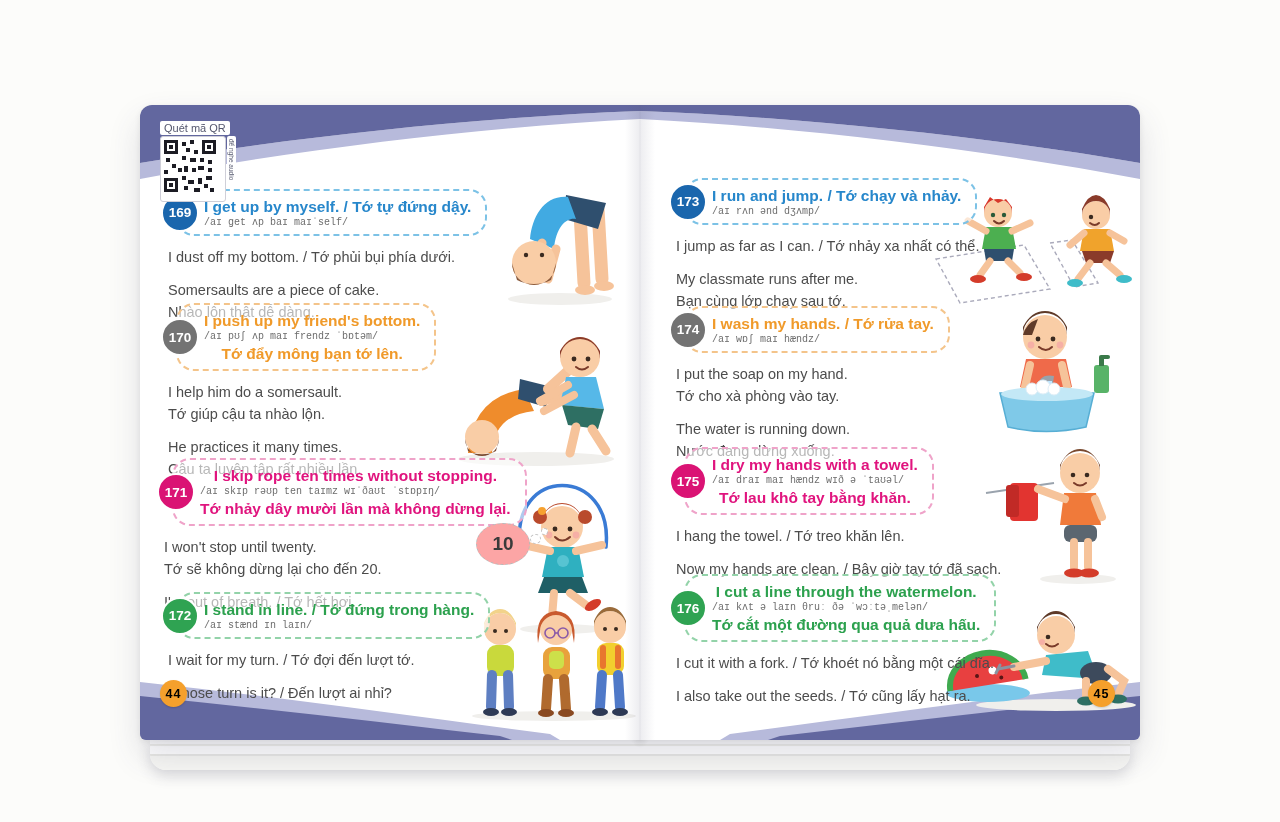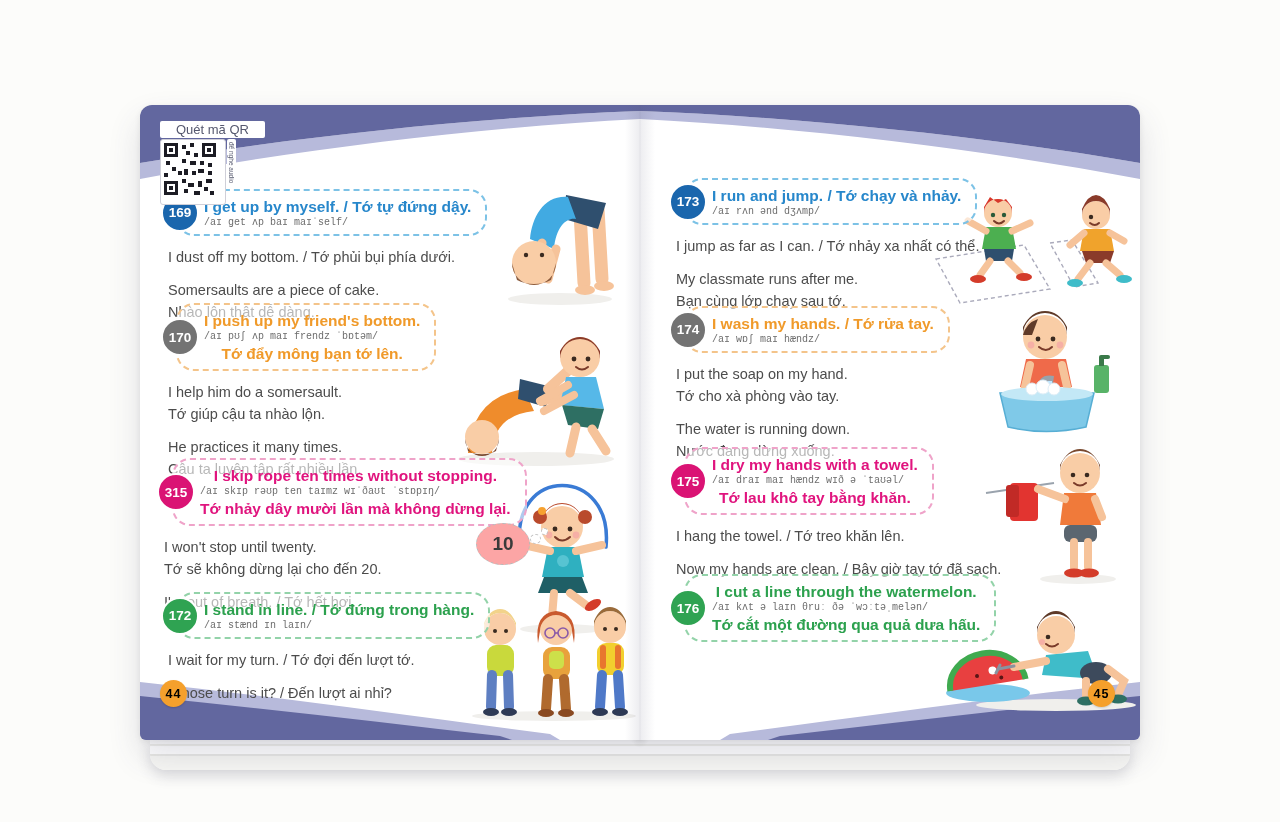--- a/index.html
+++ b/index.html
@@ -64,21 +64,21 @@
   .c-pink  .badge{background:#da1374;} .c-pink  .ehead{border-color:#efa3c9;} .c-pink  .etitle{color:#e0147e;} .c-pink .esub{color:#e0147e;}
   .c-green .badge{background:#2fa352;} .c-green .ehead{border-color:#93d3a9;} .c-green .etitle{color:#2ca14e;} .c-green .esub{color:#2ca14e;}
   
   .pagenum{
     position:absolute;z-index:6;width:27px;height:27px;border-radius:50%;
     background:#f5a02c;color:#000000;font-weight:bold;font-size:12.5px;letter-spacing:1px;
     display:flex;align-items:center;justify-content:center;
     box-shadow:0 1px 2px rgba(0,0,0,.15);
   }
   .qrwrap{position:absolute;left:20px;top:16px;z-index:4;display:flex;flex-direction:column;align-items:flex-start;}
-  .qrlabel{font-size:13px;color:#55586e;background:#fff;padding:1px 16px;border-radius:2px;margin-bottom:1px;}
+  .qrlabel{font-size:11px;color:#55586e;background:#fff;padding:1px 4px;border-radius:2px;margin-bottom:1px;}
   .qrrow{display:flex;align-items:flex-start;}
   .qrbox{width:58px;height:58px;background:#fff;border:1px solid #cfcfd8;border-radius:3px;padding:3px;}
   .qrside{font-size:6.5px;color:#55586e;background:#fff;writing-mode:vertical-rl;padding:3px 1px;margin-left:1px;border-radius:2px;}
   .illus{position:absolute;z-index:2;}
   .bubble{
     position:absolute;z-index:4;width:52px;height:40px;border:1.5px dashed #b9b9b9;border-radius:50%;
     background:#fca5a5;display:flex;align-items:center;justify-content:center;
     font-weight:bold;font-size:19px;color:#3a3a3a;
   }
   .bubble .dot1,.bubble .dot2{position:absolute;border:1.2px dashed #c4c4c4;background:#fff;border-radius:50%;}
@@ -184,21 +184,21 @@
           </div>
           <div class="para">
             <div class="line">He practices it many times.</div>
             <div class="line">Cậu ta luyện tập rất nhiều lần.</div>
           </div>
         </div>
       </div>
 
       <div class="entry c-pink stacked" style="top:353px;left:18px;width:390px;">
         <div class="ehead">
-          <span class="badge">315</span>
+          <span class="badge">171</span>
           <div class="etitle">I skip rope ten times without stopping.</div>
           <div class="ephon">/aɪ skɪp rəʊp ten taɪmz wɪˈðaʊt ˈstɒpɪŋ/</div>
           <div class="esub">Tớ nhảy dây mười lần mà không dừng lại.</div>
         </div>
         <div class="ebody">
           <div class="para">
             <div class="line">I won't stop until twenty.</div>
             <div class="line">Tớ sẽ không dừng lại cho đến 20.</div>
           </div>
           <div class="para">
@@ -395,20 +395,28 @@
           </div>
         </div>
       </div>
 
       <div class="entry c-green stacked" style="top:469px;left:30px;width:350px;">
         <div class="ehead">
           <span class="badge">176</span>
           <div class="etitle">I cut a line through the watermelon.</div>
           <div class="ephon">/aɪ kʌt ə laɪn θruː ðə ˈwɔːtəˌmelən/</div>
           <div class="esub">Tớ cắt một đường qua quả dưa hấu.</div>
+        </div>
+        <div class="ebody">
+          <div class="para">
+            <div class="line">I cut it with a fork. / Tớ khoét nó bằng một cái dĩa.</div>
+          </div>
+          <div class="para">
+            <div class="line">I also take out the seeds. / Tớ cũng lấy hạt ra.</div>
+          </div>
         </div>
       </div>
 
       <svg class="illus" style="left:288px;top:82px;" width="210" height="130" viewBox="0 0 210 130">
         <path d="M8,72 L96,58 L122,102 L32,116 Z" fill="#ffffff" stroke="#aab" stroke-width="1.4" stroke-dasharray="4 3"></path>
         <path d="M122,56 L144,53 L170,96 L146,100 Z" fill="#ffffff" stroke="#aab" stroke-width="1.4" stroke-dasharray="4 3"></path>
 
         <circle cx="70" cy="26" r="14" fill="#f9cda6"></circle>
         <path d="M56,26 A14,14 0 0 1 84,26 L84,20 L78,12 L70,16 L62,10 L56,20 Z" fill="#d8372a"></path>
         <circle cx="65" cy="28" r="2.2" fill="#2a5a3a"></circle>

